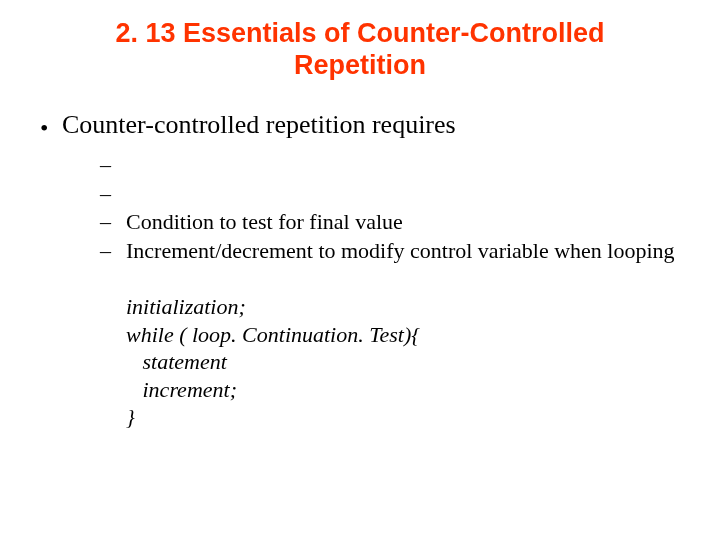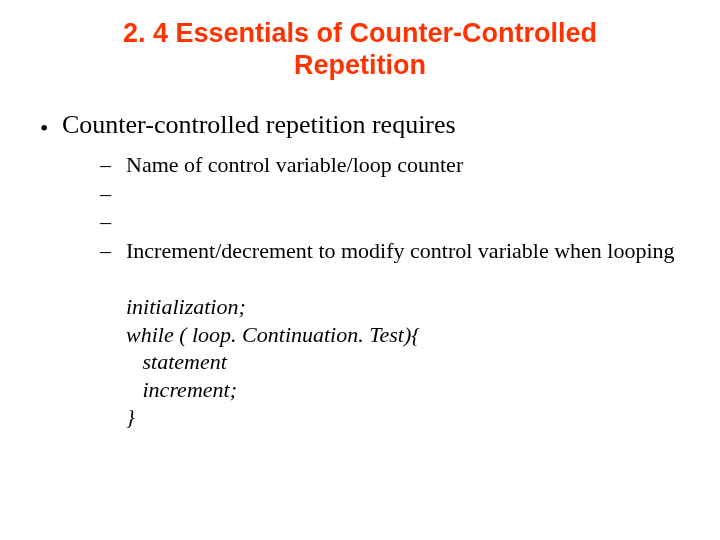--- a/index.html
+++ b/index.html
@@ -63,39 +63,39 @@
     white-space: pre;
     line-height: 1.25;
     font-style: italic;
   }
 </style>
 </head>
 <body>
 
 <div class="slide">
 
-  <h1 class="title">2. 4  Essentials of Counter-Controlled Repetition</h1>
+  <h1 class="title">2. 13  Essentials of Counter-Controlled Repetition</h1>
 
   <div class="level1">
     <div class="level1-row">
       <span class="bullet-dot">•</span>
       <span>Counter-controlled repetition requires</span>
     </div>
   </div>
 
   <div class="level2">
     <div class="level2-row">
       <span class="dash">–</span>
-      <span>Name of control variable/loop counter</span>
     </div>
     <div class="level2-row">
       <span class="dash">–</span>
     </div>
     <div class="level2-row">
       <span class="dash">–</span>
+      <span>Condition to test for final value</span>
     </div>
     <div class="level2-row">
       <span class="dash">–</span>
       <span>Increment/decrement to modify control variable when looping</span>
     </div>
   </div>
 
   <div class="code"><span>initialization;</span>
 <span>while ( loop. Continuation. Test){</span>
 <span>   statement</span>

